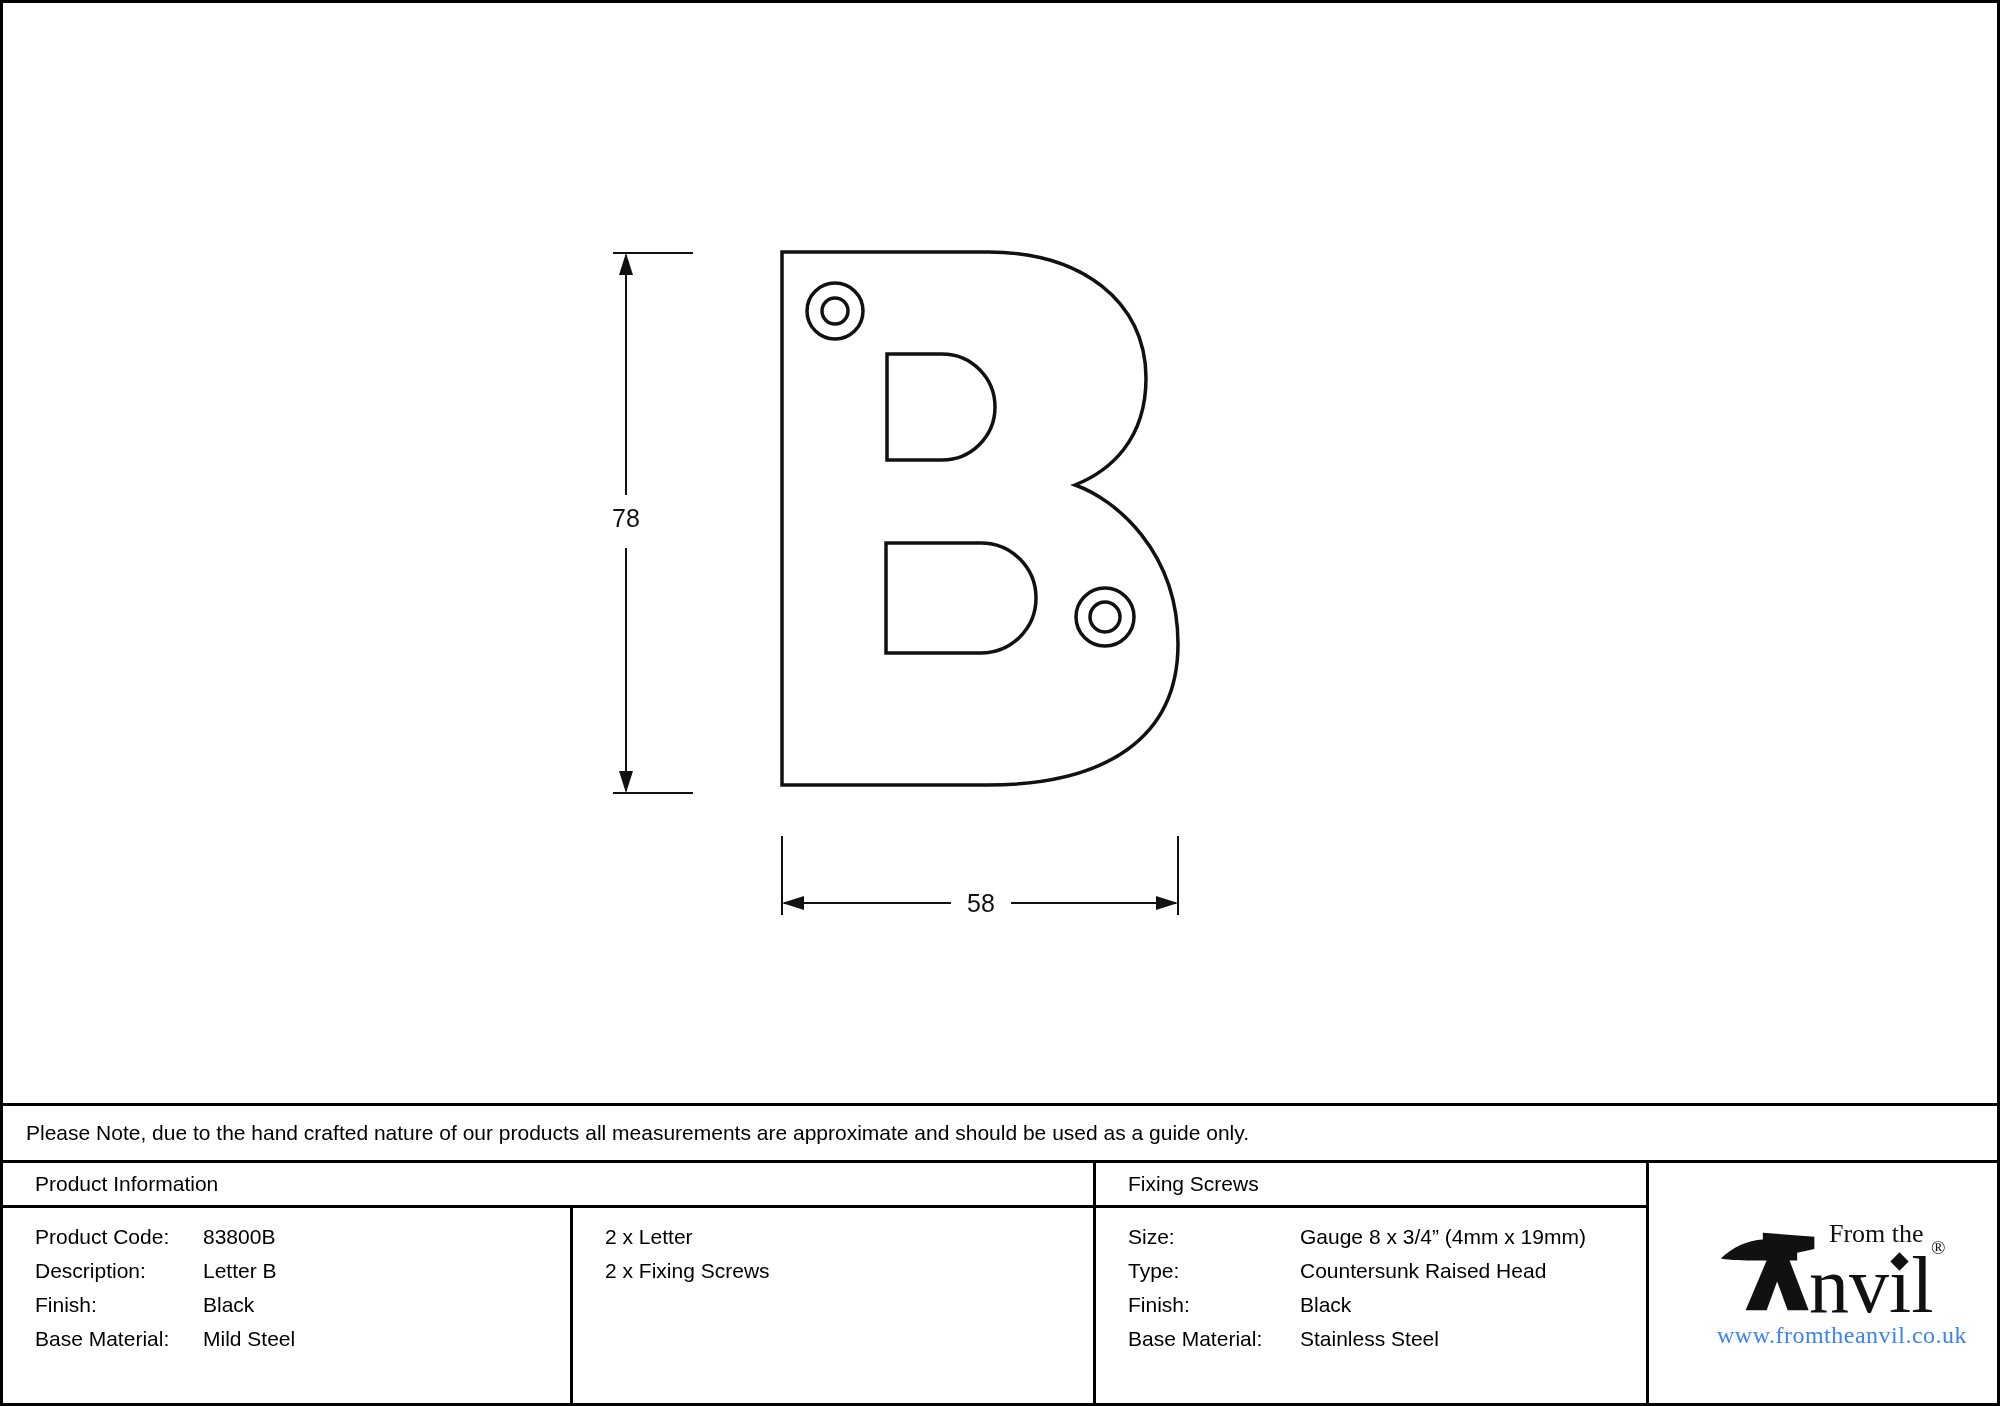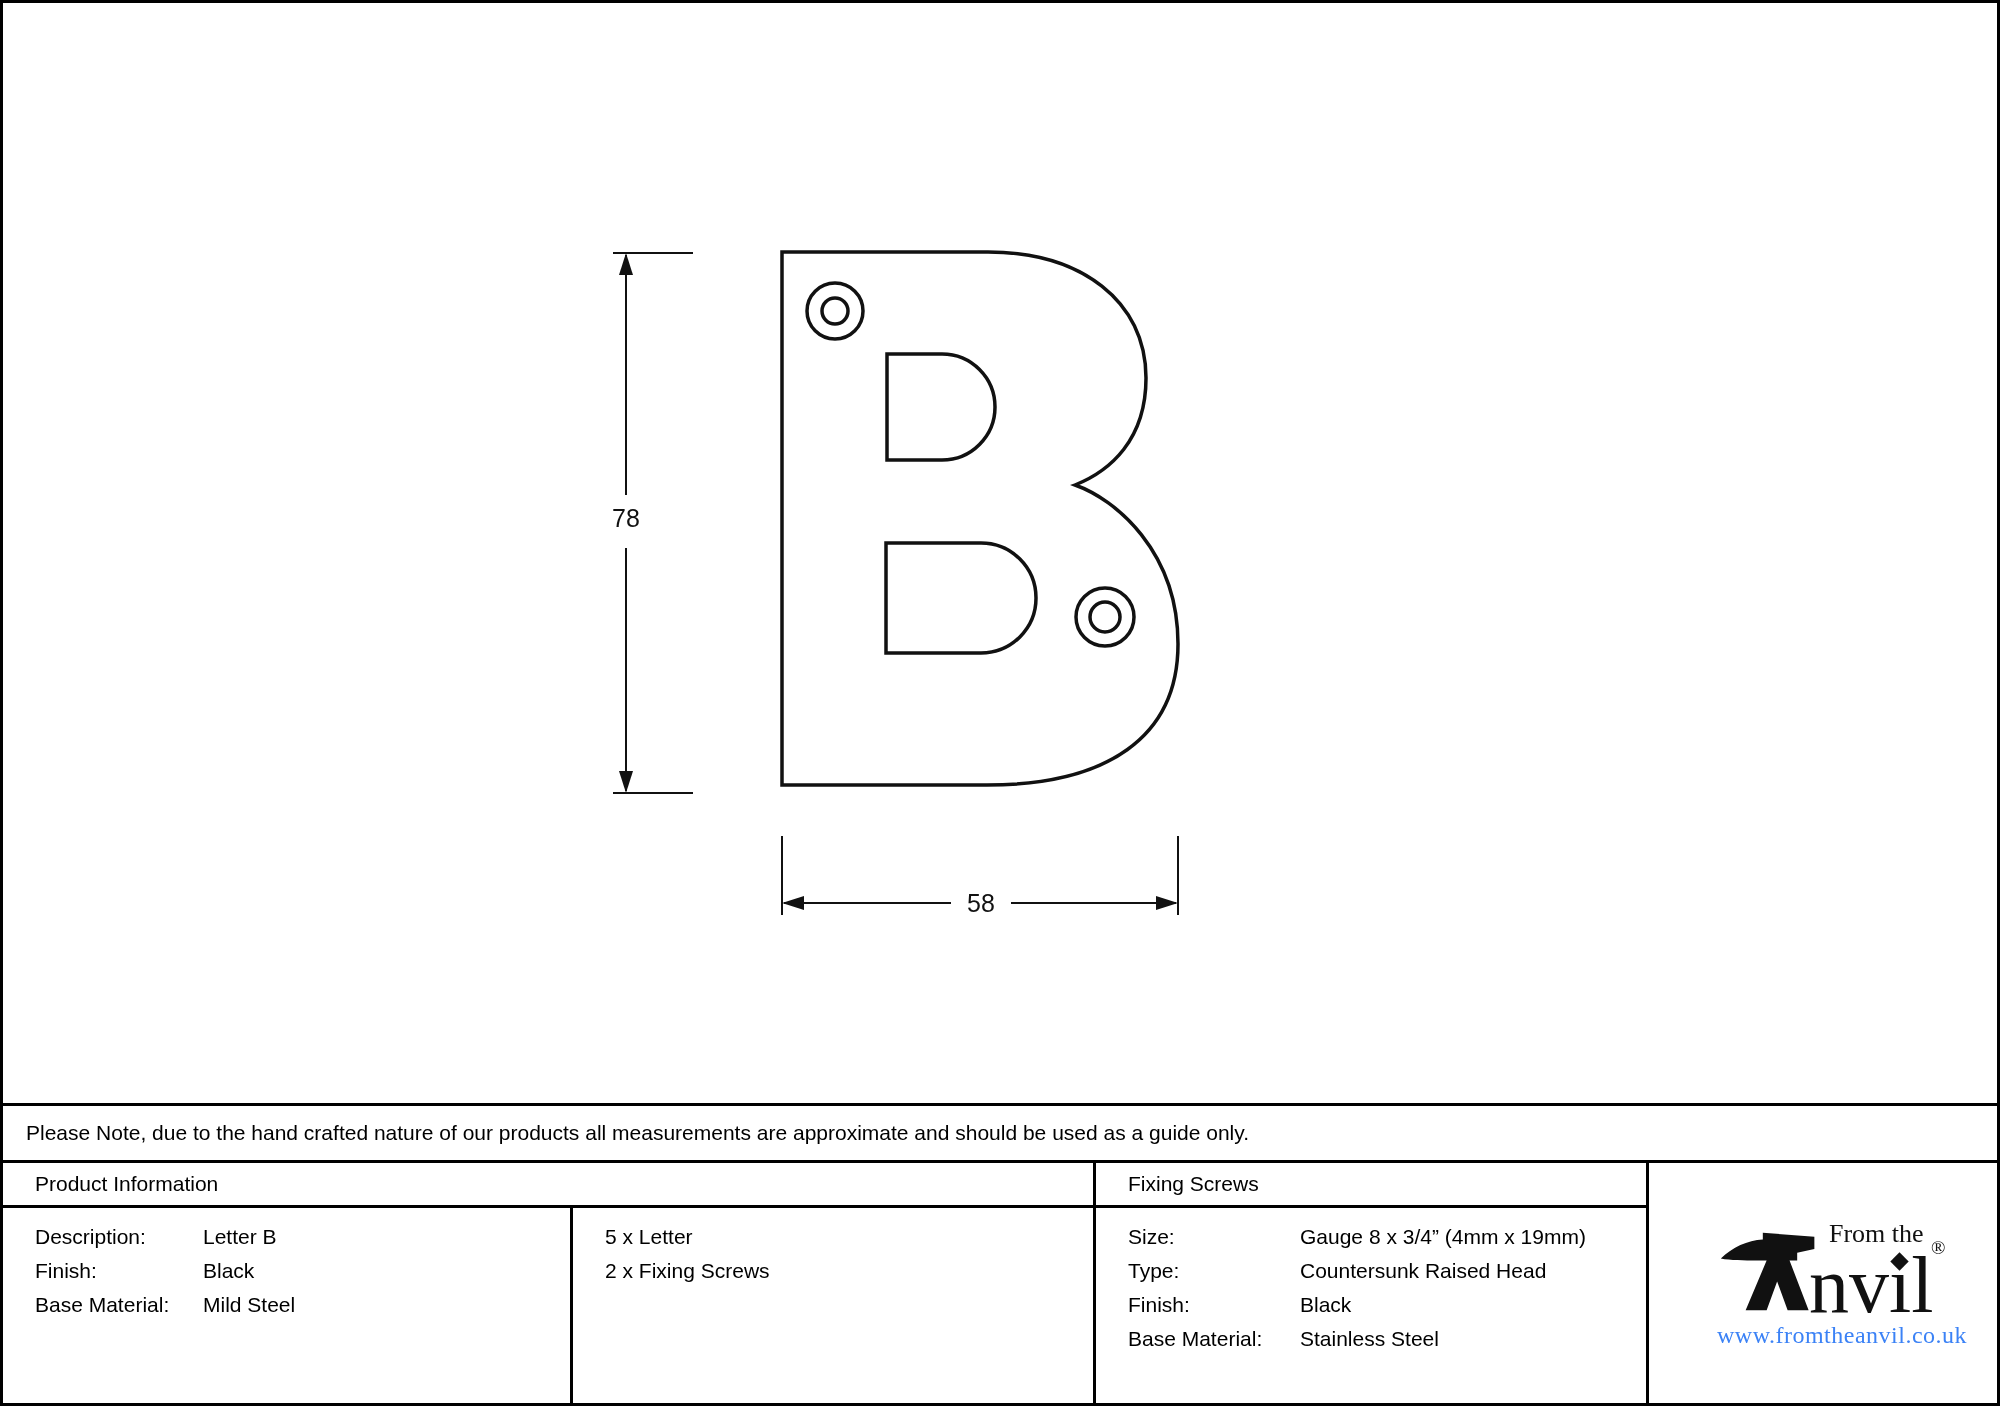--- a/index.html
+++ b/index.html
@@ -136,35 +136,39 @@
 
       <div class="hcell h1">
         <span>Product Information</span>
       </div>
       <div class="hcell h3">
         <span>Fixing Screws</span>
       </div>
 
       <div class="bcell b1">
         <div class="kv">
+          <span class="k">Product Code:</span>
+          <span class="v">83800B</span>
+        </div>
+        <div class="kv">
           <span class="k">Description:</span>
           <span class="v">Letter B</span>
         </div>
         <div class="kv">
           <span class="k">Finish:</span>
           <span class="v">Black</span>
         </div>
         <div class="kv">
           <span class="k">Base Material:</span>
           <span class="v">Mild Steel</span>
         </div>
       </div>
 
       <div class="bcell b2">
-        <div>5 x Letter</div>
+        <div>2 x Letter</div>
         <div>2 x Fixing Screws</div>
       </div>
 
       <div class="bcell b3">
         <div class="kv">
           <span class="k">Size:</span>
           <span class="v">Gauge 8 x 3/4” (4mm x 19mm)</span>
         </div>
         <div class="kv">
           <span class="k">Type:</span>

